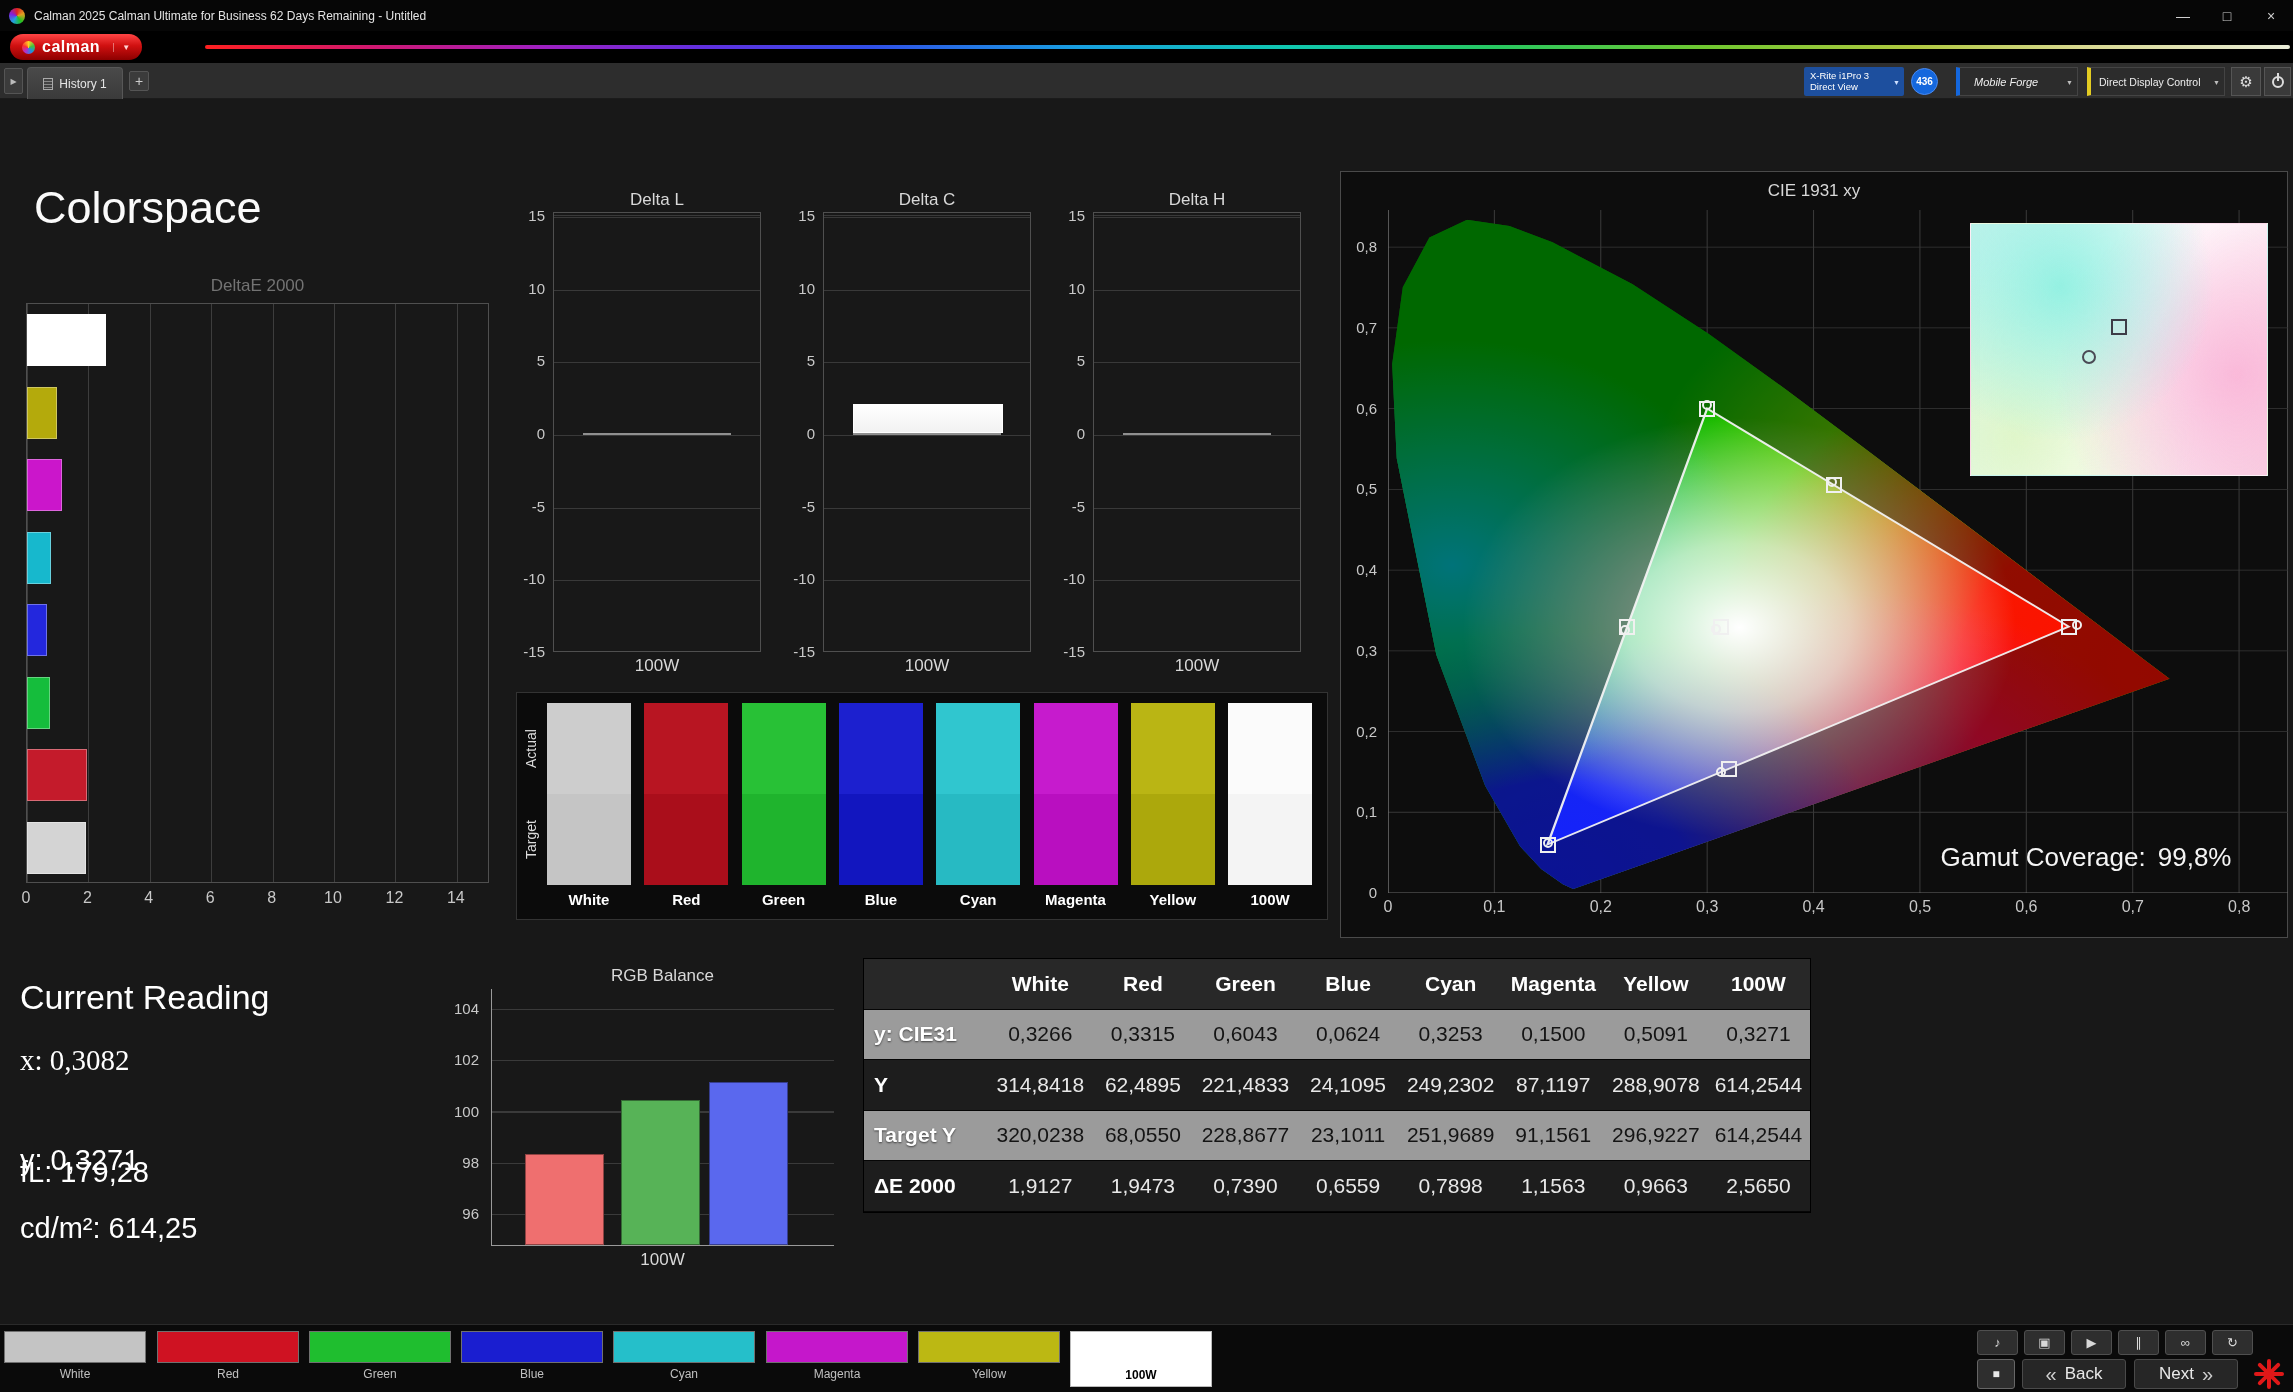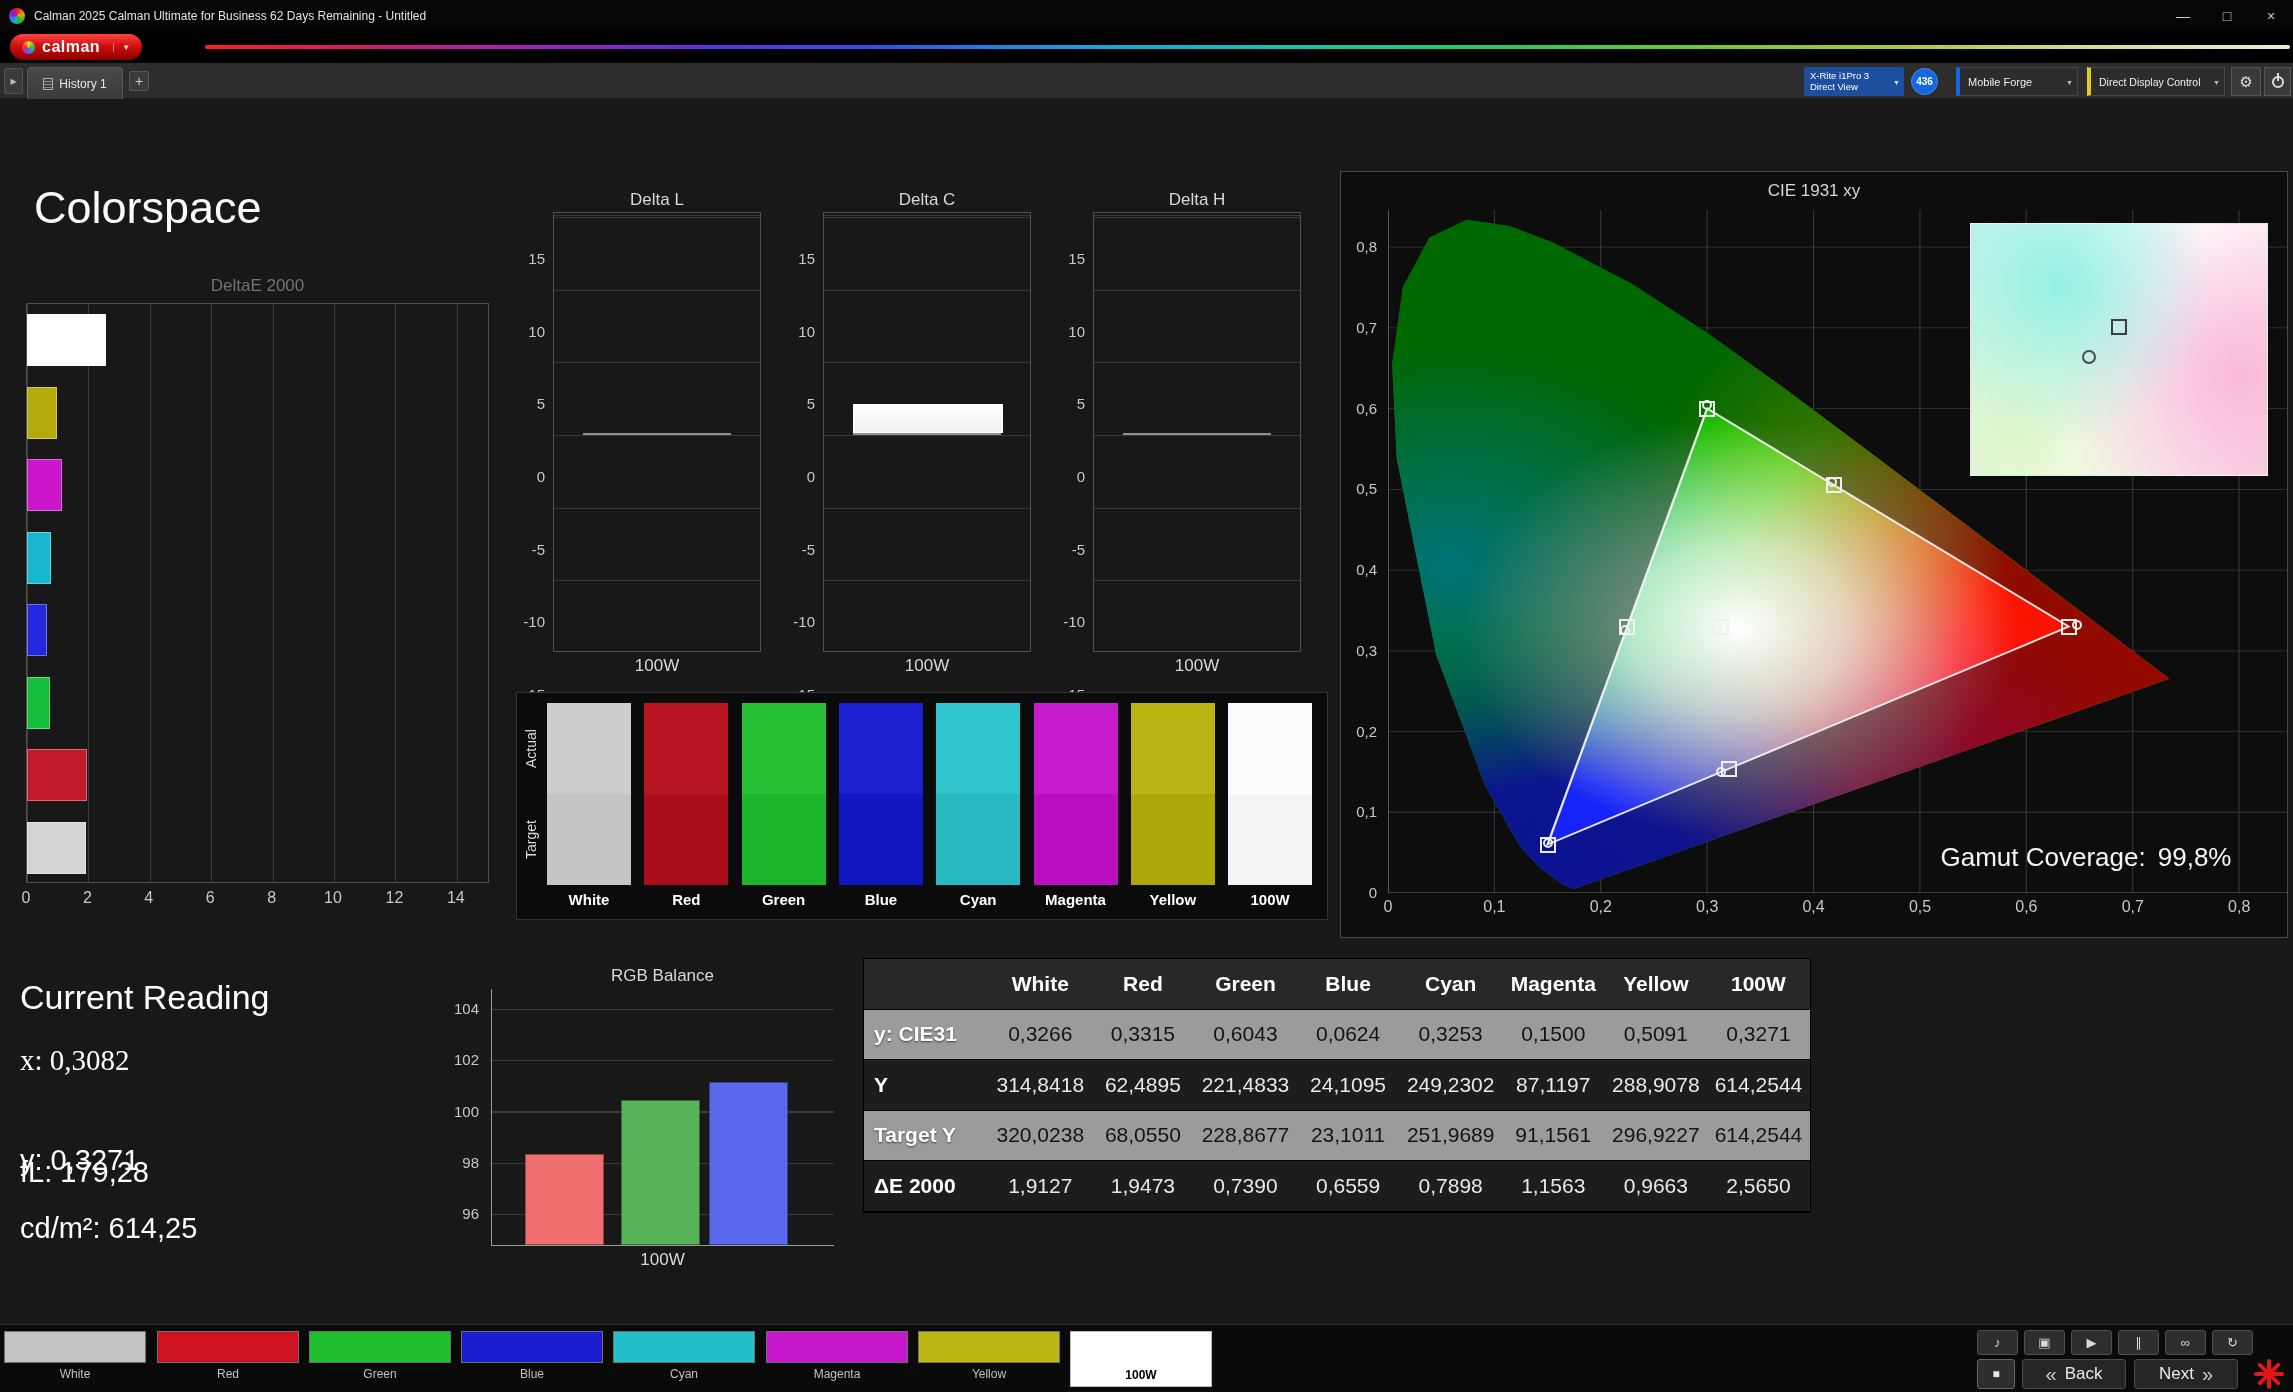--- a/index.html
+++ b/index.html
@@ -24,21 +24,21 @@
 
 .tabbar{position:absolute;left:0;top:63px;width:2293px;height:36px;background:#2d2d2d;border-bottom:1px solid #1b1b1b;}
 .tab-arrow-btn{position:absolute;left:4px;top:5px;width:19px;height:26px;background:#3b3b3b;border:1px solid #555;border-radius:2px;display:flex;align-items:center;justify-content:center;color:#bbb;font-size:8px;}
 .history-tab{position:absolute;left:27px;top:4px;width:96px;height:32px;background:linear-gradient(#4a4a4a,#3a3a3a);border:1px solid #575757;border-bottom:none;border-radius:4px 4px 0 0;display:flex;align-items:center;justify-content:center;gap:6px;font-size:12px;color:#e5e5e5;}
 .tab-doc-icon{width:10px;height:12px;border:1px solid #aaa;background:repeating-linear-gradient(to bottom,transparent 0 2px,#888 2px 3px);}
 .add-tab-btn{position:absolute;left:129px;top:8px;width:20px;height:20px;background:#3b3b3b;border:1px solid #555;border-radius:2px;color:#ccc;font-size:14px;display:flex;align-items:center;justify-content:center;}
 .meter-btn{position:absolute;left:1804px;top:4px;width:100px;height:29px;background:#1d4f9e;border-radius:2px;color:#fff;font-size:9.5px;line-height:11px;padding:3px 14px 0 6px;}
 .dd{position:absolute;right:4px;top:50%;transform:translateY(-50%);font-size:7px;color:#cfe0ff;}
 .dd2{position:absolute;right:4px;top:50%;transform:translateY(-50%);font-size:7px;color:#bdbdbd;}
 .meter-badge{position:absolute;left:1911px;top:5px;width:27px;height:27px;border-radius:50%;background:#1467dd;border:1px solid #4a8af0;color:#fff;font-weight:bold;font-size:10px;display:flex;align-items:center;justify-content:center;}
-.mf-btn{position:absolute;left:1956px;top:4px;width:122px;height:29px;background:#2c2c2c;border:1px solid #444;border-left:4px solid #1467dd;color:#eee;font-size:11px;display:flex;align-items:center;padding-left:8px;}
+.mf-btn{position:absolute;left:1956px;top:4px;width:122px;height:29px;background:#2c2c2c;border:1px solid #444;border-left:4px solid #1467dd;color:#eee;font-size:11px;display:flex;align-items:center;padding-left:14px;font-style:italic;}
 .ddc-btn{position:absolute;left:2087px;top:4px;width:138px;height:29px;background:#2c2c2c;border:1px solid #444;border-left:4px solid #e3cc22;color:#eee;font-size:10.5px;display:flex;align-items:center;padding-left:8px;}
 .gear-btn{position:absolute;left:2231px;top:4px;width:30px;height:29px;background:#3a3a3a;border:1px solid #555;display:flex;align-items:center;justify-content:center;color:#ddd;font-size:15px;}
 .power-btn{position:absolute;left:2264px;top:4px;width:27px;height:29px;background:#3a3a3a;border:1px solid #555;display:flex;align-items:center;justify-content:center;}
 .pwr{width:12px;height:12px;border:2px solid #ddd;border-radius:50%;position:relative;}
 .pwr::after{content:'';position:absolute;left:3px;top:-5px;width:2px;height:8px;background:#ddd;}
 
 
 .page-title{position:absolute;left:34px;top:182px;font-size:45px;color:#fafafa;}
 
 
@@ -48,21 +48,21 @@
 .de-bar{height:52px;border:1px solid rgba(255,255,255,.35);}
 .de-bar.sel{border:1px solid #fff;}
 .de-xticks{position:absolute;left:26px;top:889px;width:463px;height:20px;}
 .htick{position:absolute;transform:translateX(-50%);font-size:16px;color:#c8c8c8;}
 
 
 .dchart-title{position:absolute;top:190px;width:208px;text-align:center;font-size:17px;color:#d8d8d8;}
 .dchart{position:absolute;top:212px;width:208px;height:440px;border:1px solid #4f4f4f;background-image:repeating-linear-gradient(to bottom,rgba(255,255,255,.14) 0 1px,transparent 1px 72.67px);background-position:0 4px;}
 .dchart .zero{position:absolute;left:29px;top:220px;width:148px;height:2px;background:#8f8f8f;}
 .dbar{position:absolute;left:29px;width:150px;bottom:218px;background:linear-gradient(#fff,#d8d8d8);border:1px solid #fff;}
-.dyticks{position:absolute;top:212px;width:44px;height:440px;margin-top:43px;}
+.dyticks{position:absolute;top:212px;width:44px;height:440px;}
 .vtick{position:absolute;right:6px;font-size:15px;color:#c8c8c8;}
 .dchart-xlabel{position:absolute;top:656px;width:208px;text-align:center;font-size:17px;color:#d8d8d8;}
 
 
 .sw-panel{position:absolute;left:516px;top:692px;width:812px;height:228px;background:#0b0b0b;border:1px solid #333;}
 .sw-rowlabel{position:absolute;left:4px;width:20px;color:#ddd;font-size:14px;writing-mode:vertical-rl;transform:rotate(180deg);display:flex;align-items:center;justify-content:center;}
 .sw-col{position:absolute;top:10px;width:84px;}
 .sw-a,.sw-t{height:91px;}
 .sw-label{position:absolute;top:188px;left:0;right:0;text-align:center;font-size:15px;font-weight:bold;color:#fff;}
 

